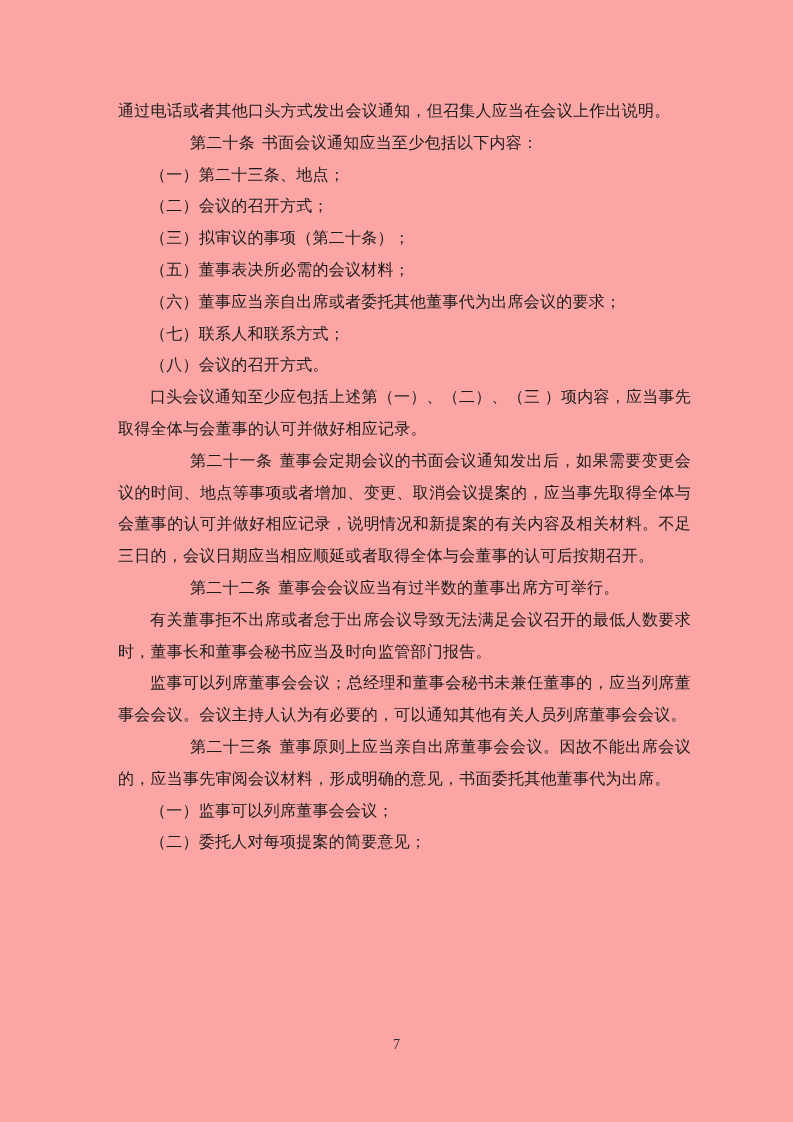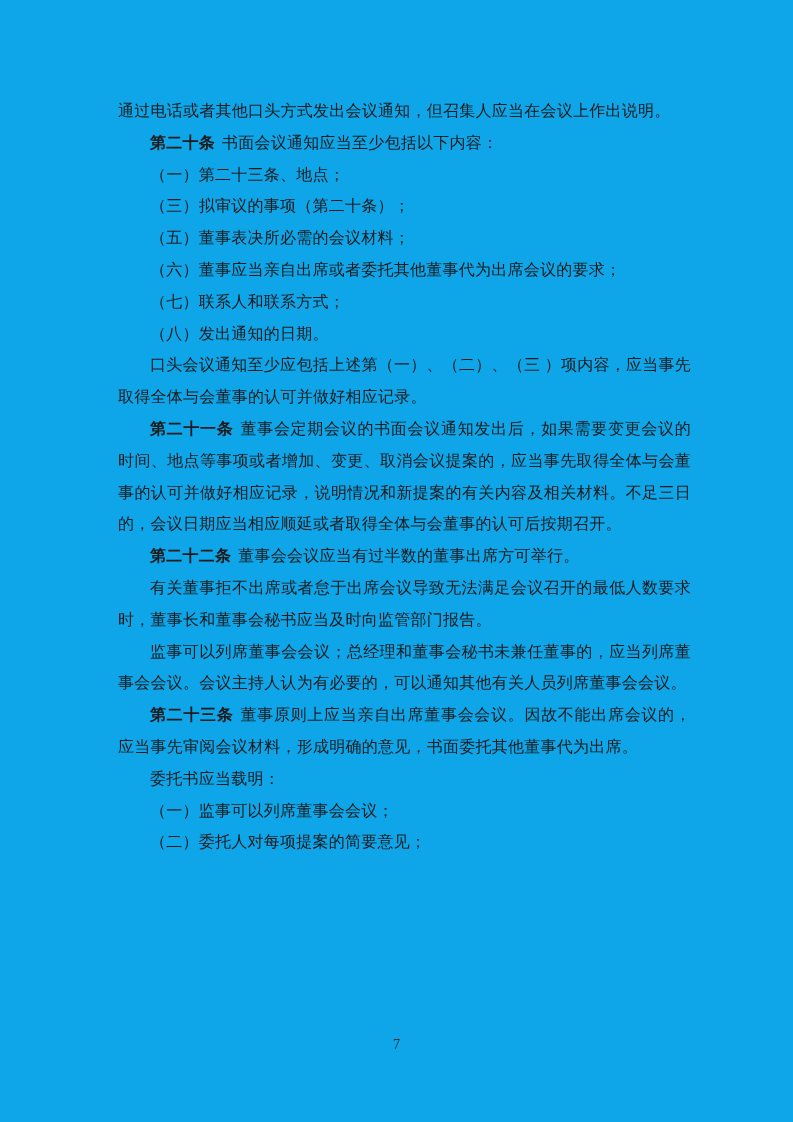--- a/index.html
+++ b/index.html
@@ -4,21 +4,21 @@
 <style>
   html, body {
     margin: 0;
     padding: 0;
     background: #ffffff;
   }
   .page {
     position: relative;
     width: 793px;
     height: 1122px;
-    background: #0ea5e9;
+    background: #fca5a5;
     overflow: hidden;
     font-family: "Liberation Serif", "DejaVu Serif", serif;
     color: #1b1b1b;
   }
   .doc-body {
     position: absolute;
     left: 118px;
     top: 95px;
     width: 573px;
     font-size: 16px;
@@ -29,53 +29,54 @@
   }
   p.para {
     margin: 0;
     padding: 0;
     text-indent: 32px;
   }
   p.para.no-indent {
     text-indent: 0;
   }
   .article-num {
-    font-weight: bold;
+    font-weight: normal;
     margin-right: 7px;
+    margin-left: 40px;
   }
   .page-footer {
     position: absolute;
     left: 0;
     right: 0;
     top: 1036px;
     text-align: center;
     font-size: 14px;
     line-height: 18px;
     color: #2a2a2a;
   }
 </style>
 </head>
 <body>
 
 <div class="page">
   <div class="doc-body" id="doc-body">
       <p class="para no-indent"><span>通过电话或者其他口头方式发出会议通知，但召集人应当在会议上作出说明。</span></p>
       <p class="para"><span class="article-num">第二十条</span><span>书面会议通知应当至少包括以下内容：</span></p>
       <p class="para"><span>（一）第二十三条、地点；</span></p>
+      <p class="para"><span>（二）会议的召开方式；</span></p>
       <p class="para"><span>（三）拟审议的事项（第二十条）；</span></p>
       <p class="para"><span>（五）董事表决所必需的会议材料；</span></p>
       <p class="para"><span>（六）董事应当亲自出席或者委托其他董事代为出席会议的要求；</span></p>
       <p class="para"><span>（七）联系人和联系方式；</span></p>
-      <p class="para"><span>（八）发出通知的日期。</span></p>
+      <p class="para"><span>（八）会议的召开方式。</span></p>
       <p class="para"><span>口头会议通知至少应包括上述第（一）、（二）、（三 ）项内容，应当事先取得全体与会董事的认可并做好相应记录。</span></p>
       <p class="para"><span class="article-num">第二十一条</span><span>董事会定期会议的书面会议通知发出后，如果需要变更会议的时间、地点等事项或者增加、变更、取消会议提案的，应当事先取得全体与会董事的认可并做好相应记录，说明情况和新提案的有关内容及相关材料。不足三日的，会议日期应当相应顺延或者取得全体与会董事的认可后按期召开。</span></p>
       <p class="para"><span class="article-num">第二十二条</span><span>董事会会议应当有过半数的董事出席方可举行。</span></p>
       <p class="para"><span>有关董事拒不出席或者怠于出席会议导致无法满足会议召开的最低人数要求时，董事长和董事会秘书应当及时向监管部门报告。</span></p>
       <p class="para"><span>监事可以列席董事会会议；总经理和董事会秘书未兼任董事的，应当列席董事会会议。会议主持人认为有必要的，可以通知其他有关人员列席董事会会议。</span></p>
       <p class="para"><span class="article-num">第二十三条</span><span>董事原则上应当亲自出席董事会会议。因故不能出席会议的，应当事先审阅会议材料，形成明确的意见，书面委托其他董事代为出席。</span></p>
-      <p class="para"><span>委托书应当载明：</span></p>
       <p class="para"><span>（一）监事可以列席董事会会议；</span></p>
       <p class="para"><span>（二）委托人对每项提案的简要意见；</span></p>
     </div>
   <div class="page-footer">
     <span>7</span>
   </div>
 </div>
 
 </body></html>

